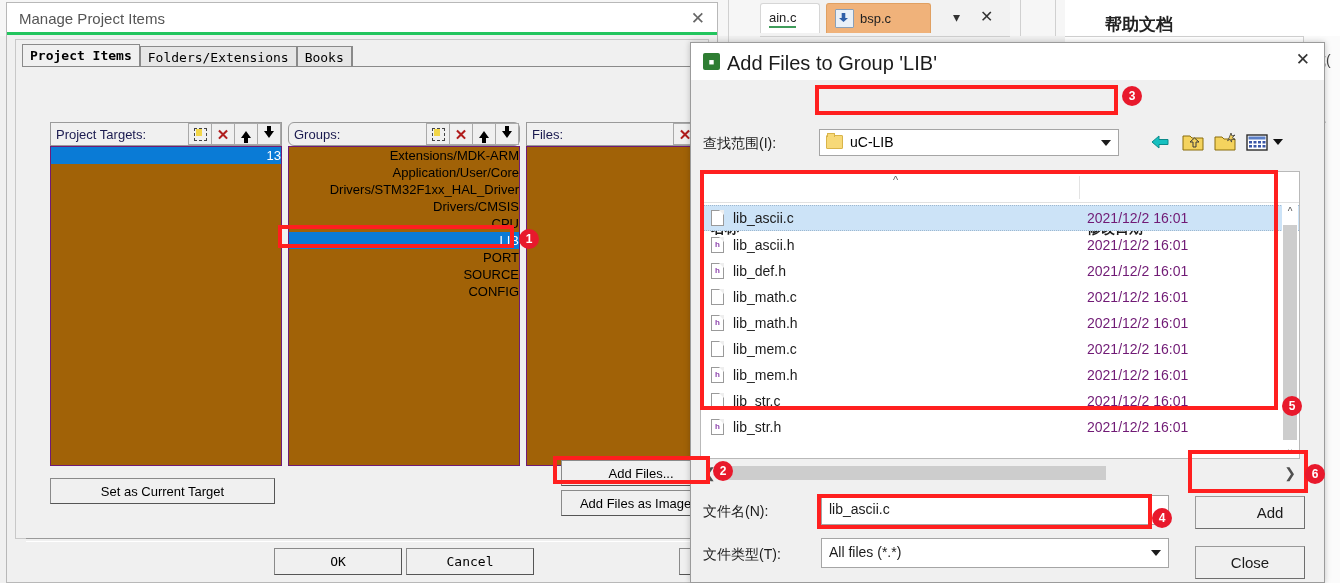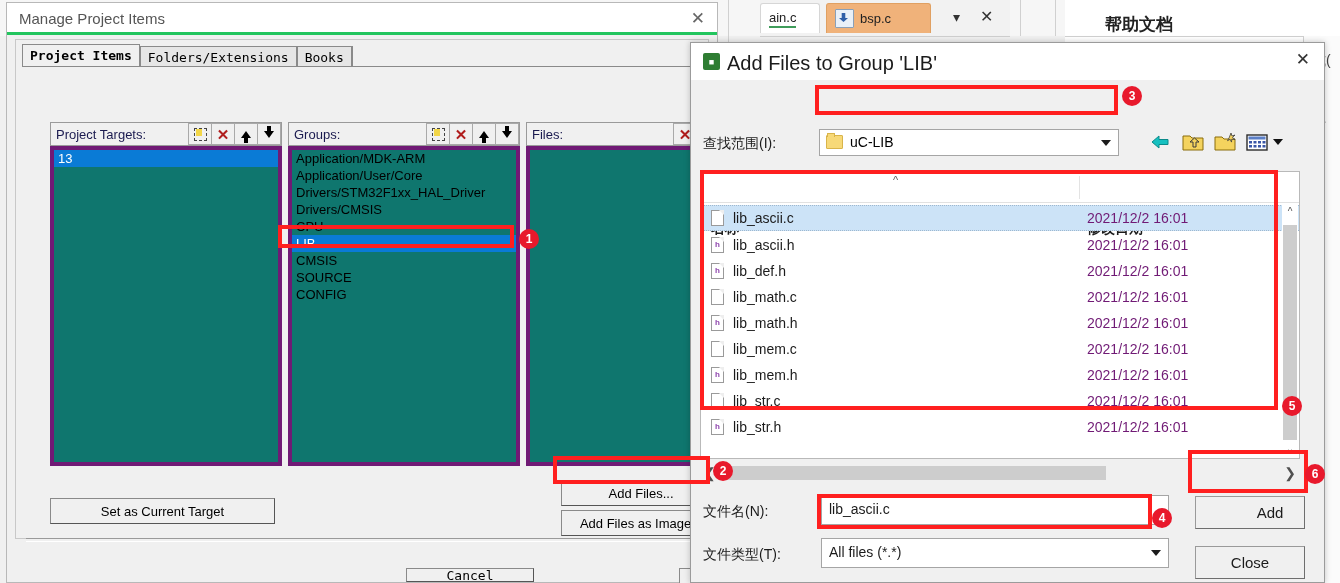--- a/index.html
+++ b/index.html
@@ -62,27 +62,27 @@
         display:flex;align-items:center;justify-content:center;margin-left:-1px;}
   .ic-new{width:13px;height:13px;border:1px dashed #444;position:relative;box-sizing:border-box;}
   .ic-new:after{content:"";position:absolute;left:1px;top:0px;width:6px;height:7px;background:#f2d648;}
   .ic-x{font-size:15px;font-weight:bold;color:#b01d1d;line-height:1;}
   .ic-up,.ic-dn{width:0;height:0;position:relative;}
   .ic-up{border-left:5px solid transparent;border-right:5px solid transparent;border-bottom:7px solid #000;}
   .ic-up:after{content:"";position:absolute;left:-2px;top:7px;width:4px;height:5px;background:#000;}
   .ic-dn{border-left:5px solid transparent;border-right:5px solid transparent;border-top:7px solid #000;}
   .ic-dn:after{content:"";position:absolute;left:-2px;top:-12px;width:4px;height:5px;background:#000;}
 
-  .listbox{position:absolute;background:#0f766e;border:4px solid #701a75;box-sizing:border-box;overflow:hidden;}
+  .listbox{position:absolute;background:#a16207;border:1px solid #701a75;box-sizing:border-box;overflow:hidden;text-align:right;}
   .lrow{height:17px;line-height:17px;font-size:13px;color:#000;padding-left:4px;white-space:nowrap;}
   .lrow.sel{background:#0a7bd6;color:#ffffff;}
 
   .btn{position:absolute;background:#f0f0f0;border:1px solid #8a8a8a;border-right-color:#555;
        border-bottom-color:#555;box-sizing:border-box;display:flex;align-items:center;justify-content:center;
-       font-size:13px;color:#000;margin-top:20px;}
+       font-size:13px;color:#000;}
   .btn.mono{font-family:"DejaVu Sans Mono","Liberation Mono",monospace;}
   #mpi-sep{position:absolute;left:10px;top:498px;width:690px;height:2px;
            border-top:1px solid #9a9a9a;border-bottom:1px solid #ffffff;}
 
   
   #afd{position:absolute;left:690px;top:42px;width:635px;height:541px;background:#f0f0f0;
        border:1px solid #9b9b9b;box-sizing:border-box;box-shadow:0 0 6px rgba(0,0,0,.22);}
   #afd-title{position:absolute;left:0;top:0;width:100%;height:37px;background:#ffffff;box-sizing:border-box;}
   #afd-icon{position:absolute;left:12px;top:10px;width:17px;height:17px;background:#2e7d32;border-radius:2px;
             display:flex;align-items:center;justify-content:center;color:#fff;font-size:9px;font-weight:bold;}
@@ -239,66 +239,67 @@
           </div>
         <div class="tbtn">
             <span class="ic-dn"></span>
           </div>
       </div>
     </div>
     <div class="listbox" style="left:34px;top:106px;width:232px;height:320px;">
       <div class="lrow sel">13</div>
     </div>
 
-    <div class="panel-hdr" style="left:272px;top:82px;width:232px;">
+    <div class="panel-hdr" style="left:272px;top:82px;width:232px;border-radius:6px;">
       <span class="plabel">Groups:</span>
       <div style="margin-left:auto;display:flex;">
         <div class="tbtn">
             <span class="ic-new"></span>
           </div>
         <div class="tbtn">
             <span class="ic-x">✕</span>
           </div>
         <div class="tbtn">
             <span class="ic-up"></span>
           </div>
         <div class="tbtn">
             <span class="ic-dn"></span>
           </div>
       </div>
     </div>
     <div class="listbox" style="left:272px;top:106px;width:232px;height:320px;">
-      <div class="lrow">Application/MDK-ARM</div>
+      <div class="lrow">Extensions/MDK-ARM</div>
       <div class="lrow">Application/User/Core</div>
       <div class="lrow">Drivers/STM32F1xx_HAL_Driver</div>
       <div class="lrow">Drivers/CMSIS</div>
       <div class="lrow">CPU</div>
       <div class="lrow sel">LIB</div>
-      <div class="lrow">CMSIS</div>
+      <div class="lrow">PORT</div>
       <div class="lrow">SOURCE</div>
       <div class="lrow">CONFIG</div>
     </div>
 
     <div class="panel-hdr" style="left:510px;top:82px;width:172px;">
       <span class="plabel">Files:</span>
       <div style="margin-left:auto;display:flex;">
         <div class="tbtn">
             <span class="ic-x">✕</span>
           </div>
       </div>
     </div>
     <div class="listbox" style="left:510px;top:106px;width:172px;height:320px;"></div>
 
     <div class="btn" style="left:34px;top:438px;width:225px;height:26px;">Set as Current Target</div>
     <div class="btn" style="left:545px;top:420px;width:160px;height:26px;">Add Files...</div>
     <div class="btn" style="left:545px;top:450px;width:160px;height:26px;">Add Files as Image...</div>
     <div id="mpi-sep"></div>
   </div>
 
-  <div class="btn mono" style="left:399px;top:545px;width:128px;height:14px;text-align:center;">Cancel</div>
+  <div class="btn mono" style="left:267px;top:545px;width:128px;height:27px;">OK</div>
+  <div class="btn mono" style="left:399px;top:545px;width:128px;height:27px;text-align:center;">Cancel</div>
   <div class="btn mono" style="left:672px;top:545px;width:128px;height:27px;"></div>
 </div>
 
 <div id="afd">
   <div id="afd-title">
     <div id="afd-icon">■</div>
     <div id="afd-titletext">Add Files to Group 'LIB'</div>
     <div id="afd-x">✕</div>
   </div>
 

